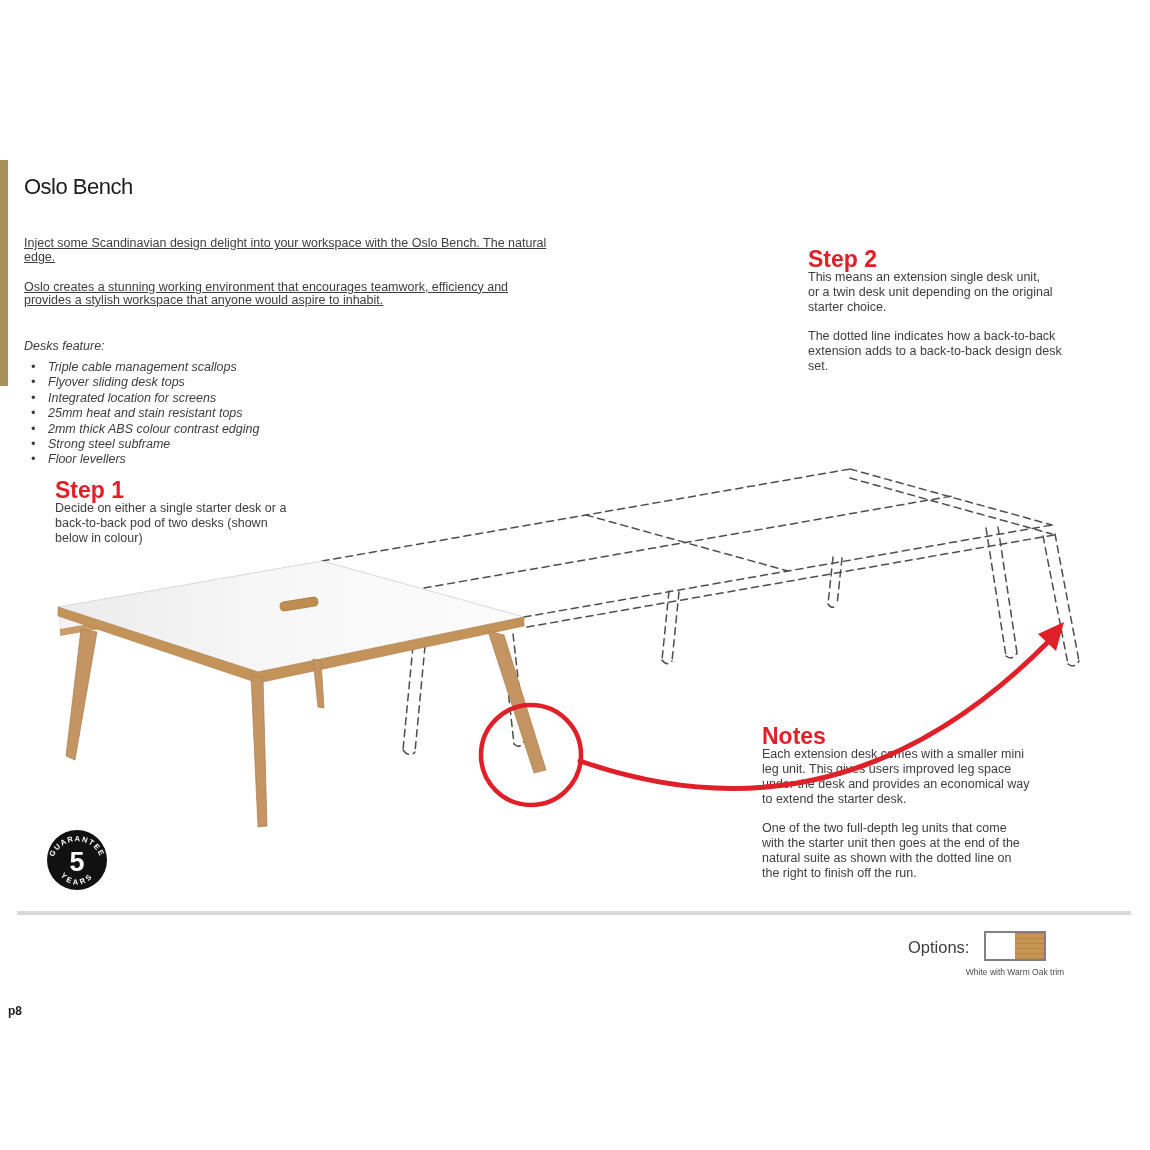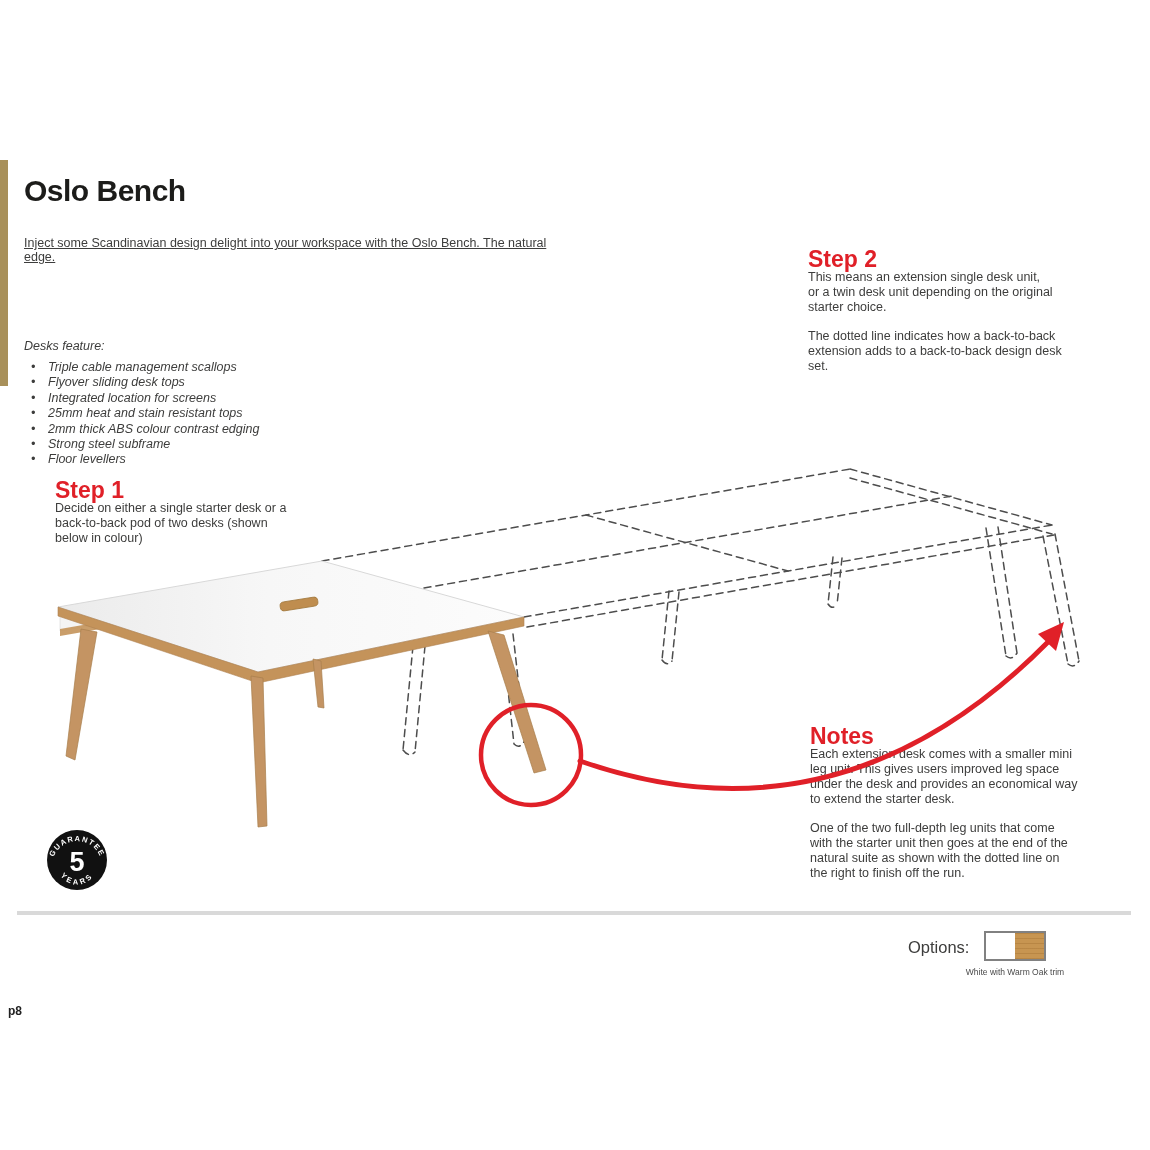--- a/index.html
+++ b/index.html
@@ -1,29 +1,29 @@
 <!DOCTYPE html>
 <html><head>
 <meta charset="utf-8">
 <style>
   html,body{margin:0;padding:0;background:#ffffff;}
   .page{position:relative;width:1150px;height:1150px;background:#ffffff;overflow:hidden;
         font-family:"Liberation Sans", sans-serif;color:#3d3d3c;}
   .accent-bar{position:absolute;left:0;top:160px;width:8px;height:226px;background:#a8905a;}
-  .title{position:absolute;left:24px;top:174px;font-size:30px;font-weight:bold;color:#1c1c1a;letter-spacing:-0.5px;}
+  .title{position:absolute;left:24px;top:174px;font-size:22px;font-weight:normal;color:#1c1c1a;letter-spacing:-0.5px;}
   .intro{position:absolute;left:24px;top:237px;font-size:12.5px;line-height:13.8px;}
   .intro .para{margin:0 0 16px 0;text-decoration:underline;}
   .features{position:absolute;left:24px;top:339px;font-size:12.5px;font-style:italic;}
   .features .flabel{margin-bottom:7px;}
   .frow{display:flex;line-height:15.4px;}
   .fdot{width:24px;padding-left:7px;box-sizing:border-box;}
   .step-block{position:absolute;text-align:left;font-size:12.5px;line-height:15px;}
   .step1{left:55px;top:483px;width:300px;}
   .step2{left:808px;top:252px;width:310px;}
-  .notes{left:810px;top:729px;width:312px;}
+  .notes{left:762px;top:729px;width:312px;}
   .red-head{font-size:23px;font-weight:bold;color:#e02028;margin-bottom:3px;}
   .step-block .para{margin:0 0 14px 0;}
   .illustration{position:absolute;left:0;top:440px;width:1150px;height:480px;}
   .badge{position:absolute;left:44px;top:827px;width:66px;height:66px;}
   .divider{position:absolute;left:17px;top:911px;width:1114px;height:4px;background:#d9d9d9;}
   .options-label{position:absolute;left:908px;top:938px;font-size:16.5px;color:#3d3d3c;}
   .swatch{position:absolute;left:984px;top:931px;width:62px;height:30px;border:2px solid #818181;
           box-sizing:border-box;display:flex;}
   .swatch-white{flex:1;background:#ffffff;}
   .swatch-oak{flex:1;background:#c79551;
@@ -39,20 +39,24 @@
 
   <div class="accent-bar"></div>
 
   <div class="title">Oslo Bench</div>
 
   <div class="intro">
     <div class="para">
       <div>Inject some Scandinavian design delight into your workspace with the Oslo Bench. The natural</div>
       <div>edge.</div>
     </div>
+    <div class="para">
+      <div>Oslo creates a stunning working environment that encourages teamwork, efficiency and</div>
+      <div>provides a stylish workspace that anyone would aspire to inhabit.</div>
+    </div>
   </div>
 
   <div class="features">
     <div class="flabel">Desks feature:</div>
     <div class="frow">
         <span class="fdot">•</span>
         <span>Triple cable management scallops</span>
       </div>
     <div class="frow">
         <span class="fdot">•</span>

